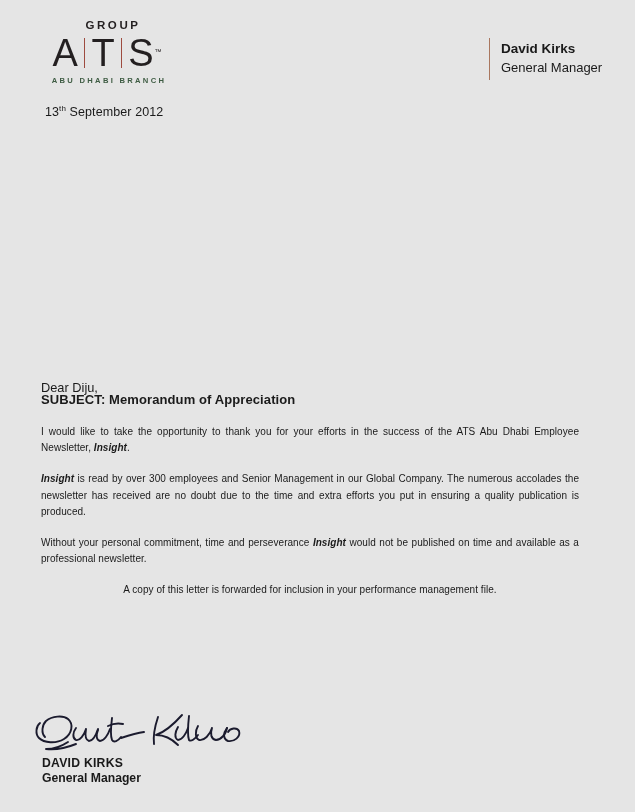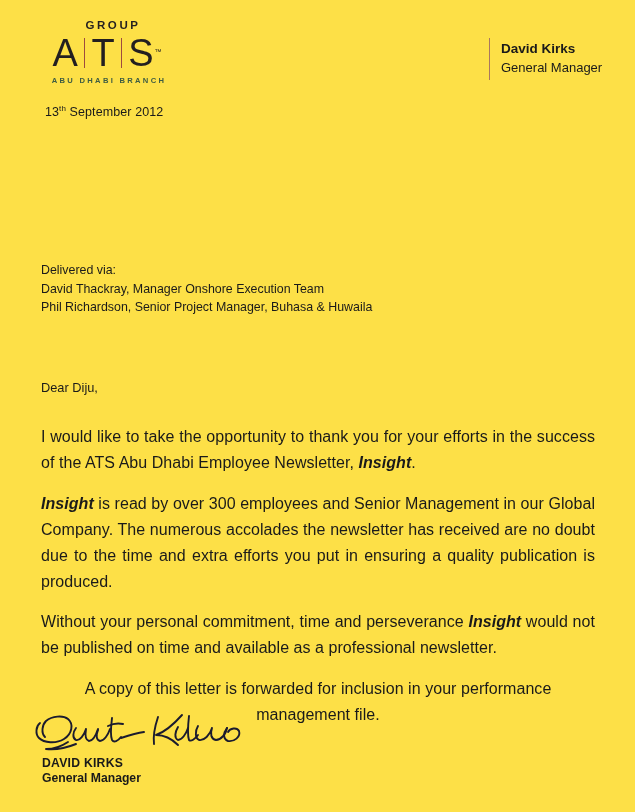--- a/index.html
+++ b/index.html
@@ -12,21 +12,21 @@
     height: 812px;
     position: relative;
     font-family: "Liberation Sans", sans-serif;
     color: #1a1a1a;
     overflow: hidden;
   }
 
   .page {
     position: absolute;
     inset: 0;
-    background: #fde047;
+    background: #e5e5e5;
   }
 
   
   .letterhead {
     position: absolute;
     left: 0;
     top: 0;
     width: 635px;
     height: 96px;
   }
@@ -159,24 +159,24 @@
     letter-spacing: .1px;
   }
 
   .body-copy {
     position: absolute;
     left: 41px;
     top: 424px;
     width: 554px;
   }
   .para {
-    font-size: 16px;
+    font-size: 10px;
     line-height: 1.62;
     text-align: justify;
-    margin: 0 0 15px 0;
+    margin: 0 16px 15px 0;
     letter-spacing: .05px;
   }
   .para:last-child { margin-bottom: 0; }
   .para.no-justify { text-align: center; }
   .em-bold-italic {
     font-weight: 700;
     font-style: italic;
   }
 
   
@@ -227,27 +227,23 @@
     <div class="header-divider"></div>
     <div class="header-right">
       <div class="hr-name">David Kirks</div>
       <div class="hr-title">General Manager</div>
     </div>
   </div>
 
   <div class="date-line"><span>13</span><sup>th</sup><span> September 2012</span></div>
 
 
-  <div class="delivery-block">
-    <div>Delivered via:</div>
-    <div>David Thackray, Manager Onshore Execution Team</div>
-    <div>Phil Richardson, Senior Project Manager, Buhasa &amp; Huwaila</div>
-  </div>
 
   <div class="salutation">Dear Diju,</div>
+  <div class="subject">SUBJECT: Memorandum of Appreciation</div>
 
   <div class="body-copy">
 
     <p class="para"><span>I would like to take the opportunity to thank you for your efforts in the success of the ATS Abu Dhabi Employee Newsletter, </span><span class="em-bold-italic">Insight</span><span>.</span></p>
 
     <p class="para"><span class="em-bold-italic">Insight</span><span> is read by over 300 employees and Senior Management in our Global Company. The numerous accolades the newsletter has received are no doubt due to the time and extra efforts you put in ensuring a quality publication is produced.</span></p>
 
     <p class="para"><span>Without your personal commitment, time and perseverance </span><span class="em-bold-italic">Insight</span><span> would not be published on time and available as a professional newsletter.</span></p>
 
 

